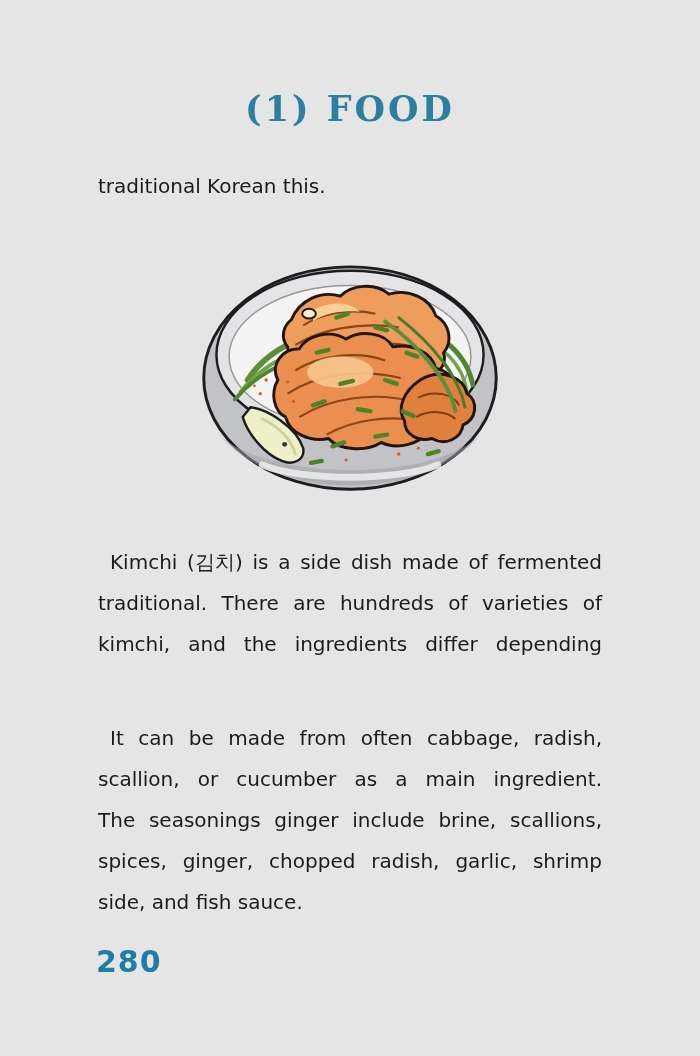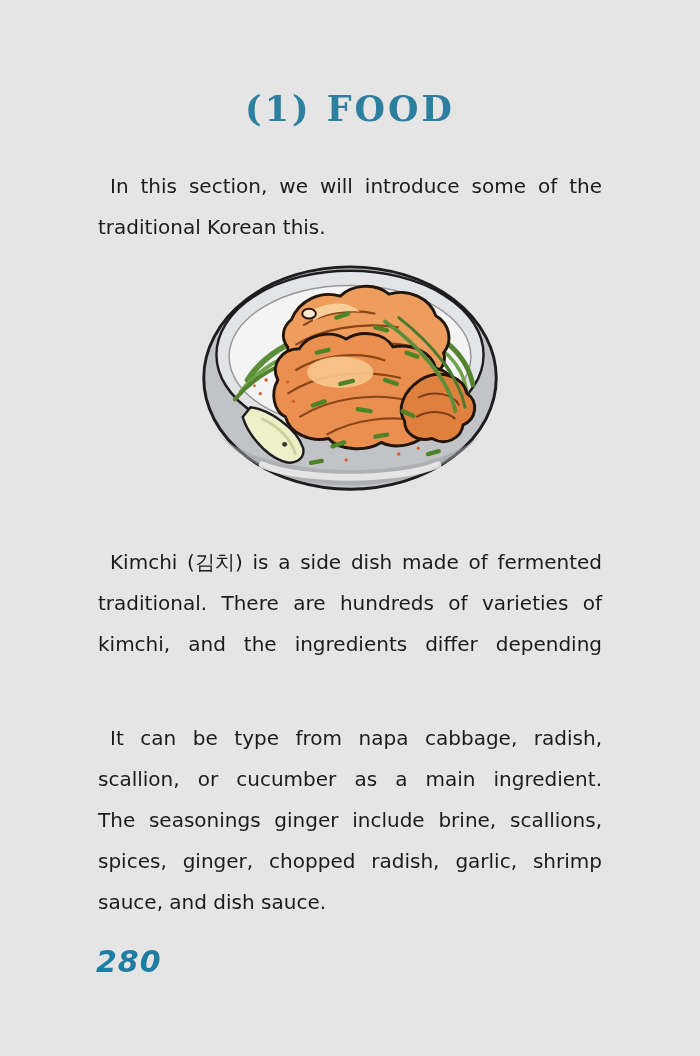--- a/index.html
+++ b/index.html
@@ -16,33 +16,32 @@
   .line { text-align:justify; text-align-last:justify; }
   .line.last { text-align-last:left; }
   .line.first { text-indent:12px; }
   .p1 { top:166px; }
   .p2 { top:542px; }
   .p3 { top:718px; }
   .figure { position:absolute; top:256px; left:194px; width:312px; height:248px; margin:0; }
   .figure svg { display:block; width:100%; height:100%; }
   .pagenum {
     position:absolute; top:944px; left:96px; font-size:30px; font-weight:bold;
-    font-style:italic; color:#1f7da4; letter-spacing:1px;
+    color:#1f7da4; letter-spacing:1px;
     font-family:"DejaVu Sans", sans-serif;
   }
 </style>
 </head>
 <body>
 
 <div class="page">
 
   <h1 class="title">(1) FOOD</h1>
 
   <div class="para p1">
-    <div class="line first">In this section, we will introduce some of the</div>
     <div class="line last">traditional Korean this.</div>
   </div>
 
   <figure class="figure">
     <svg viewBox="0 0 320 248" xmlns="http://www.w3.org/2000/svg">
 
       <ellipse cx="160" cy="122" rx="150" ry="114" fill="#c2c3c6" stroke="#1d1d1f" stroke-width="3"></ellipse>
       <path d="M22,176 C68,230 252,230 298,176 C262,218 212,232 160,232 C108,232 58,218 22,176 Z" fill="#9fa0a4" opacity="0.55"></path>
       <path d="M70,211 C110,228 210,228 250,211" stroke="#eeeeef" stroke-width="7" fill="none" stroke-linecap="round" opacity="0.85"></path>
 
@@ -121,22 +120,22 @@
     </svg>
   </figure>
 
   <div class="para p2">
     <div class="line first">Kimchi (김치) is a side dish made of fermented</div>
     <div class="line">traditional. There are hundreds of varieties of</div>
     <div class="line">kimchi, and the ingredients differ depending</div>
   </div>
 
   <div class="para p3">
-    <div class="line first">It can be type from napa cabbage, radish,</div>
+    <div class="line first">It can be made from often cabbage, radish,</div>
     <div class="line">scallion, or cucumber as a main ingredient.</div>
     <div class="line">The seasonings ginger include brine, scallions,</div>
     <div class="line">spices, ginger, chopped radish, garlic, shrimp</div>
-    <div class="line last">sauce, and dish sauce.</div>
+    <div class="line last">side, and fish sauce.</div>
   </div>
 
   <div class="pagenum">280</div>
 
 </div>
 
 </body></html>

